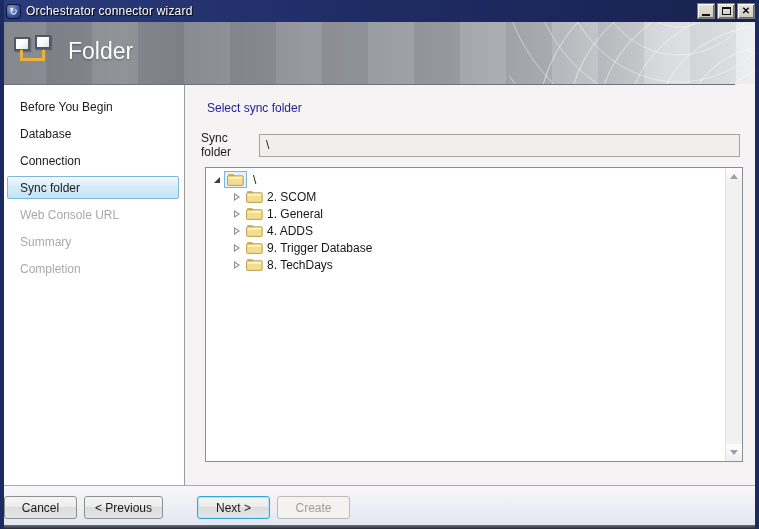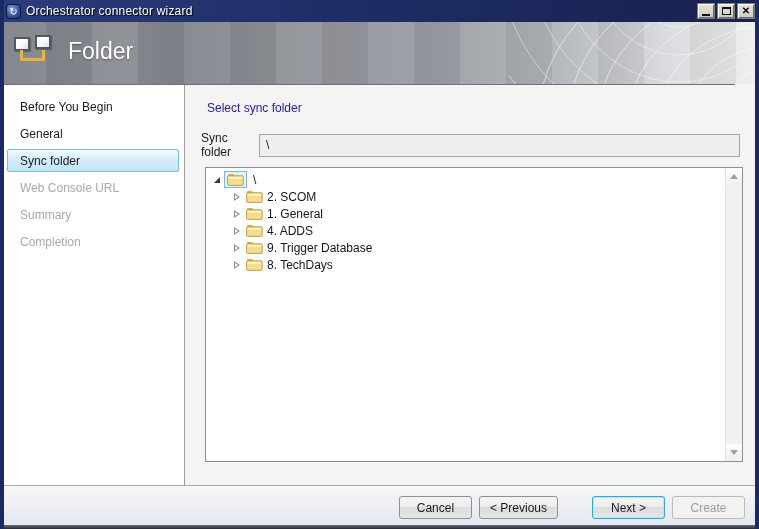--- a/index.html
+++ b/index.html
@@ -114,21 +114,21 @@
             background:linear-gradient(#fdfdfd,#f0efef); cursor:pointer; }
   .arr-up { width:0; height:0; border-left:4px solid transparent; border-right:4px solid transparent;
             border-bottom:5px solid #9aa0a6; }
   .arr-down { width:0; height:0; border-left:4px solid transparent; border-right:4px solid transparent;
               border-top:5px solid #9aa0a6; }
   
   .footer {
     position:absolute; left:0; top:485px; width:751px; height:44px;
     border-top:1px solid #ababab;
     background:linear-gradient(#f8f6f8, #eceef4 55%, #dfe5f0);
-    display:flex; align-items:center; justify-content:flex-end; padding-right:10px; gap:7px;
+    display:flex; align-items:center; padding-right:10px; gap:7px;
   }
   .btn {
     min-width:73px; height:23px; padding:0 10px; font-family:"Liberation Sans", sans-serif;
     font-size:12px; color:#1a1a1a;
     background:linear-gradient(#f4f4f4, #ededed 45%, #dcdcdc 50%, #e6e6e6);
     border:1px solid #8e8f8f; border-radius:3px; cursor:pointer;
   }
   .btn.default { border:1px solid #2fa8d8; box-shadow:inset 0 0 0 1px #b7e4f6;margin-left:27px; }
   .btn.disabled { color:#9d9d9d; background:#f3f2f0; border-color:#bdbab6; cursor:default; }
   
@@ -181,21 +181,22 @@
           <div class="sq sq2"></div>
           <div class="bracket"></div>
       </div>
       <div class="banner-title">Folder</div>
     </div>
   </div>
 
   <div class="body">
     <div class="sidebar">
       <div class="nav-item">Before You Begin</div>
-      <div class="nav-item">General</div>
+      <div class="nav-item">Database</div>
+      <div class="nav-item">Connection</div>
       <div class="nav-item selected">Sync folder</div>
       <div class="nav-item disabled">Web Console URL</div>
       <div class="nav-item disabled">Summary</div>
       <div class="nav-item disabled">Completion</div>
     </div>
 
     <div class="content">
       <div class="content-title">Select sync folder</div>
 
       <div class="sync-row">

